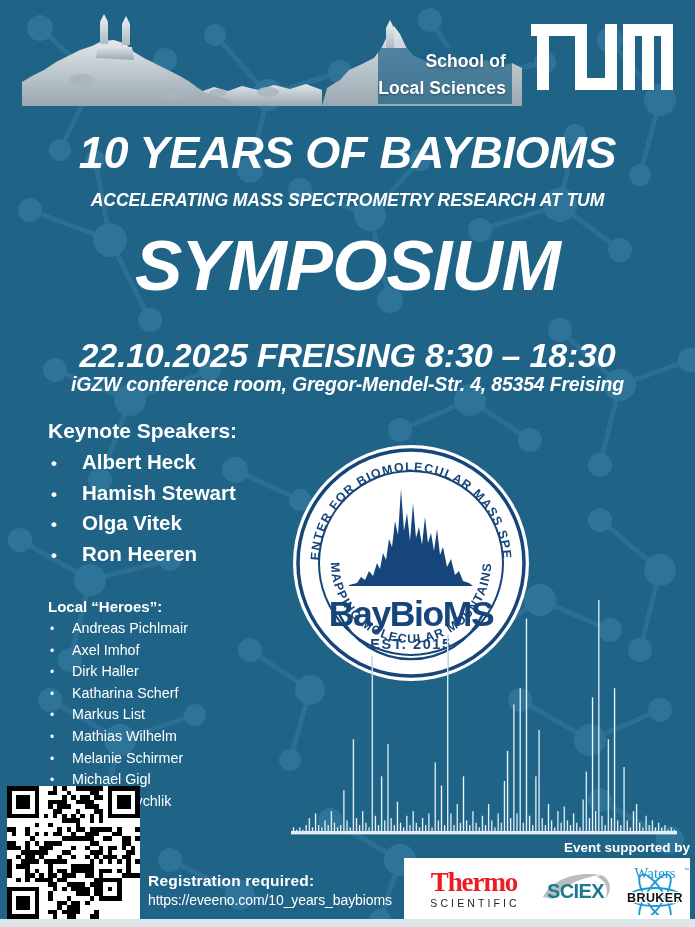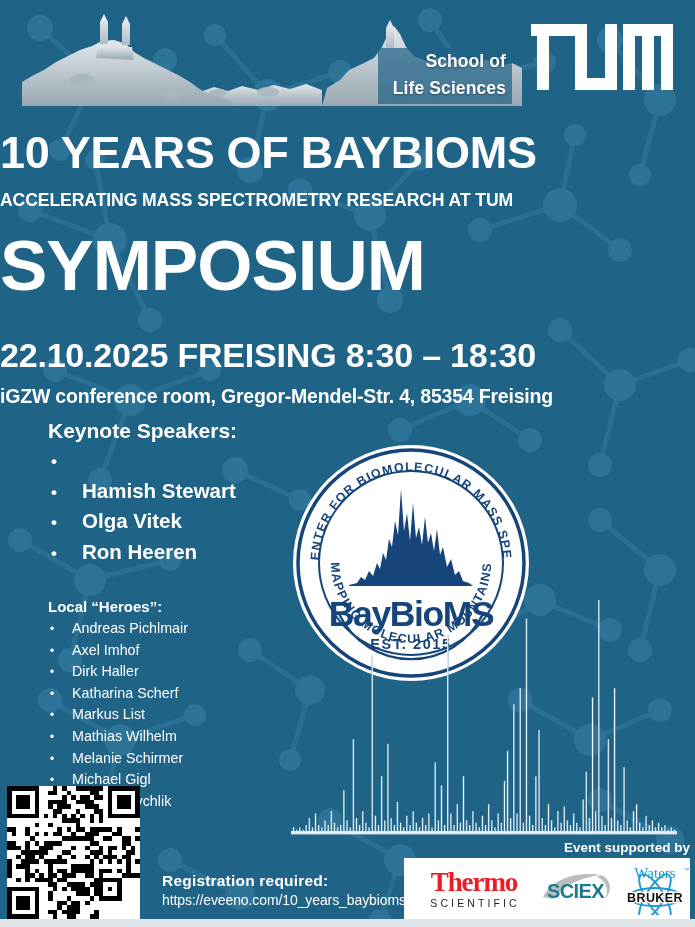--- a/index.html
+++ b/index.html
@@ -19,33 +19,33 @@
     position:absolute;left:378px;top:48px;width:134px;height:56px;
     background:rgba(31,99,135,.72);
   }
   #sol-box .sol-line{
     color:#fff;font-weight:bold;font-size:17.5px;line-height:27px;
     text-align:right;padding-right:6px;letter-spacing:.1px;
     text-shadow:0 1px 2px rgba(0,0,0,.35);
   }
   #tum-logo{position:absolute;left:531px;top:24px;width:142px;height:66px;}
   
-  .ctr{position:absolute;left:0;width:695px;color:#fff;}
+  .ctr{position:absolute;left:0;width:695px;text-align:center;color:#fff;font-style:italic;}
   #title-main{
     top:127px;font-size:45px;font-weight:bold;letter-spacing:-.3px;
     white-space:nowrap;
   }
   #title-sub{
     top:190px;font-size:17.6px;font-weight:bold;letter-spacing:-.1px;
   }
   #title-symposium{
     top:225px;font-size:71px;font-weight:bold;letter-spacing:-1px;
   }
   #date-line{top:336px;font-size:34px;font-weight:bold;letter-spacing:-.2px;}
-  #venue-line{top:373px;font-size:19.5px;font-weight:bold;letter-spacing:-.2px;margin-top:12px;}
+  #venue-line{top:373px;font-size:19.5px;font-weight:bold;letter-spacing:-.2px;}
   
   #keynote{position:absolute;left:48px;top:419px;color:#fff;}
   #keynote .hd{font-size:21px;font-weight:bold;margin-bottom:5px;}
   #keynote ul{list-style:none;margin:0;padding:0;}
   #keynote li{
     font-size:20.5px;font-weight:bold;line-height:28.5px;
     display:flex;align-items:baseline;
   }
   #keynote li .bul{width:31px;flex:0 0 31px;font-size:17px;padding-left:3px;}
   #locals{position:absolute;left:48px;top:566px;color:#fff;margin-top:32px;}
@@ -56,21 +56,21 @@
   }
   #locals li .bul{width:22px;flex:0 0 22px;font-size:12px;padding-left:2px;}
   
   #logo-circle{position:absolute;left:291px;top:443px;width:240px;height:240px;}
   
   #spectrum{position:absolute;left:288px;top:596px;width:392px;height:242px;}
   
   #qr{position:absolute;left:7px;top:786px;width:133px;height:133px;background:#fff;padding:0;}
   #qr svg{display:block;}
   
-  #reg{position:absolute;left:148px;top:872px;color:#fff;margin-left:14px;}
+  #reg{position:absolute;left:148px;top:872px;color:#fff;}
   #reg .rl1{font-size:15.5px;font-weight:bold;letter-spacing:.2px;}
   #reg .rl2{font-size:14px;margin-top:2px;letter-spacing:-.1px;}
   
   #sup-label{
     position:absolute;left:404px;top:840px;width:286px;text-align:right;
     color:#fff;font-size:13.5px;font-weight:bold;
   }
   #sponsor-box{
     position:absolute;left:404px;top:858px;width:286px;height:62px;
     background:#fff;display:flex;align-items:center;
@@ -231,21 +231,21 @@
           <ellipse cx="196" cy="79" rx="9" ry="4"></ellipse>
           <ellipse cx="246" cy="78" rx="11" ry="5"></ellipse>
           <ellipse cx="60" cy="66" rx="13" ry="6"></ellipse>
           <ellipse cx="426" cy="54" rx="12" ry="5"></ellipse>
         </g>
       </svg>
     </div>
 
     <div id="sol-box">
       <div class="sol-line">School of</div>
-      <div class="sol-line">Life Sciences</div>
+      <div class="sol-line">Local Sciences</div>
     </div>
 
     <svg id="tum-logo" viewBox="0 0 142 66" aria-hidden="true">
       <g fill="#ffffff">
 
         <rect x="0" y="0" width="44" height="12"></rect>
         <rect x="6" y="12" width="12" height="54"></rect>
 
         <rect x="44" y="0" width="12" height="54"></rect>
         <rect x="44" y="54" width="42" height="12"></rect>
@@ -263,20 +263,21 @@
   <div class="ctr" id="title-sub">ACCELERATING MASS SPECTROMETRY RESEARCH AT TUM</div>
   <div class="ctr" id="title-symposium">SYMPOSIUM</div>
   <div class="ctr" id="date-line">22.10.2025 FREISING 8:30 – 18:30</div>
   <div class="ctr" id="venue-line">iGZW conference room, Gregor-Mendel-Str. 4, 85354 Freising</div>
 
   <div id="keynote">
     <div class="hd">Keynote Speakers:</div>
     <ul>
       <li>
         <span class="bul">•</span>
+        <span>Albert Heck</span>
       </li>
       <li>
         <span class="bul">•</span>
         <span>Hamish Stewart</span>
       </li>
       <li>
         <span class="bul">•</span>
         <span>Olga Vitek</span>
       </li>
       <li>

